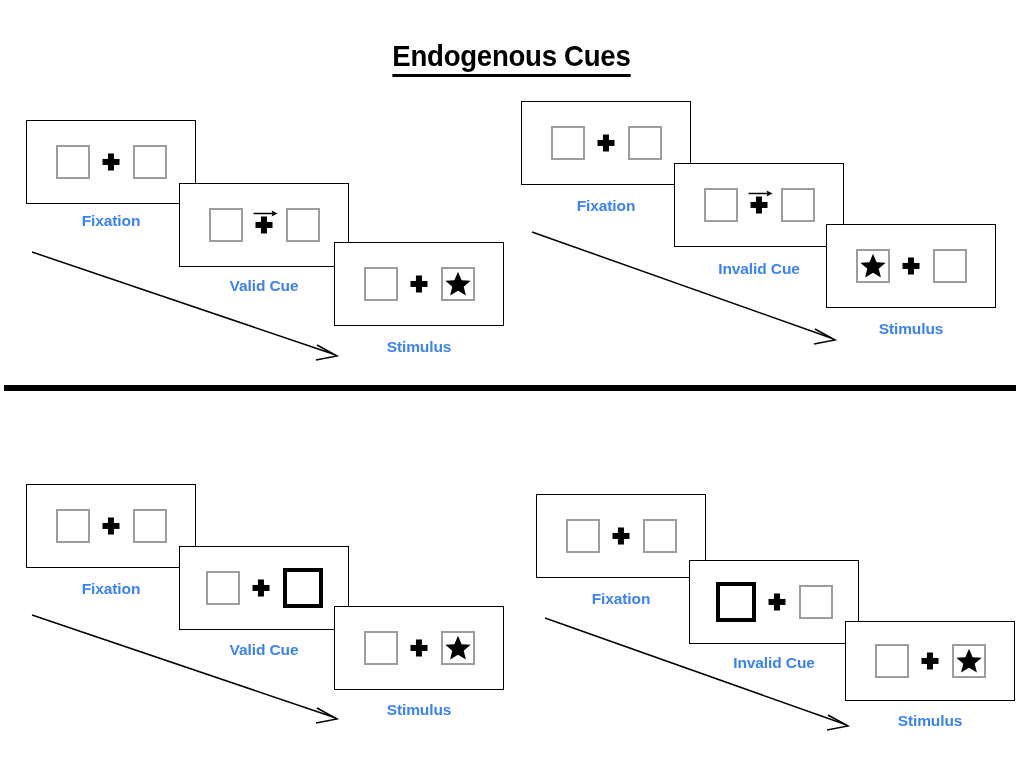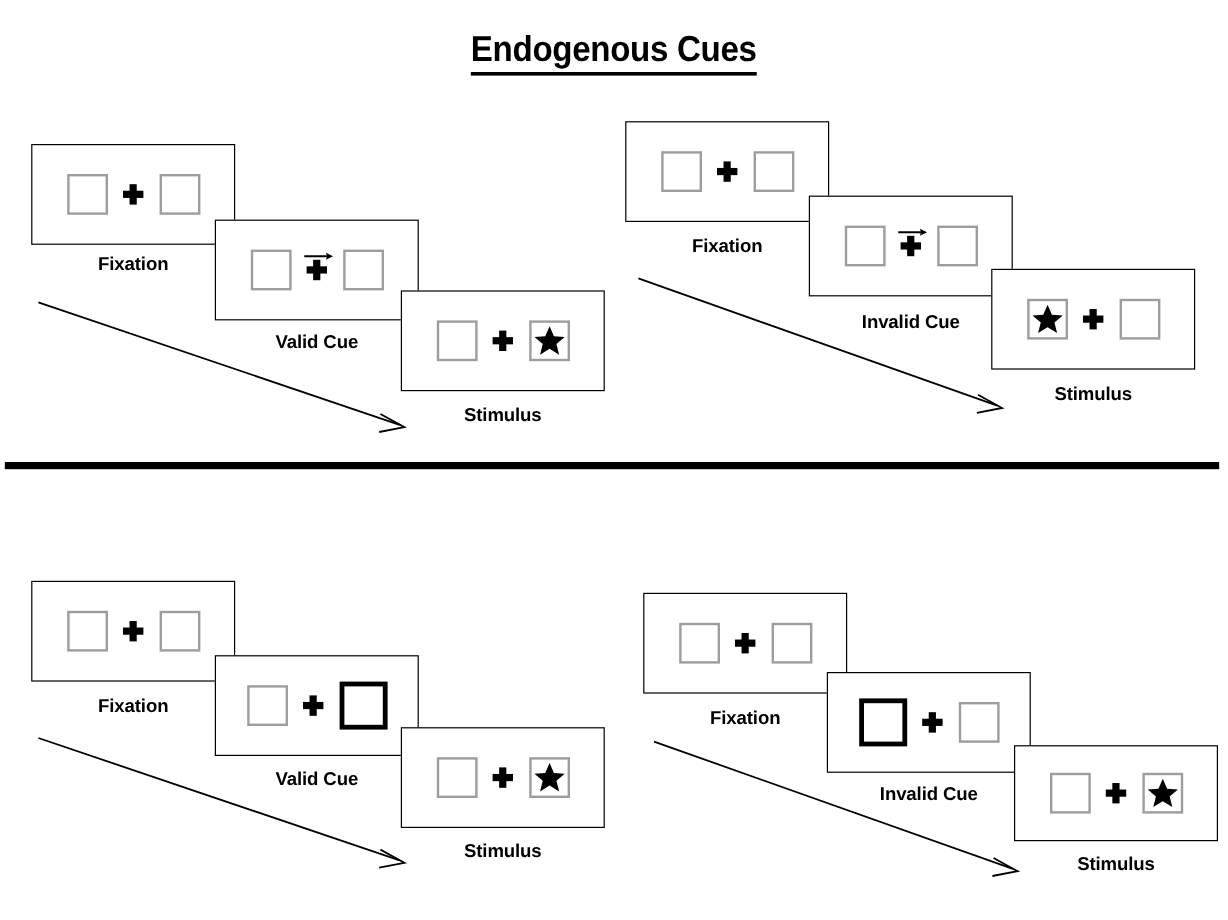--- a/index.html
+++ b/index.html
@@ -128,38 +128,38 @@
 
   
   .star-svg { display: block; }
 
   
   .stage-label {
     position: absolute;
     font-family: "Liberation Sans", sans-serif;
     font-weight: bold;
     font-size: 15.5px;
-    color: #000000;
+    color: #3b82f6;
     white-space: nowrap;
     text-align: center;
     letter-spacing: -0.1px;
   }
 
   
   .time-arrow {
     position: absolute;
     pointer-events: none;
   }
 </style>
 </head>
 <body>
 
 <div id="canvas">
 
-  <div class="section-title" style="top:25px;text-align:center;">
+  <div class="section-title" style="top:39px;text-align:center;">
     <span class="tl">Endogenous Cues</span>
   </div>
 
   <div class="panel" style="left:26px; top:120px; width:170px; height:84px;">
     <div class="panel-inner">
       <div class="row">
         <div class="sqbox" style="width:34px;height:34px;"></div>
         <span class="gap" style="width:13px;"></span>
         <div class="plus" style="width:17px;height:17px;"></div>
         <span class="gap" style="width:13px;"></span>

